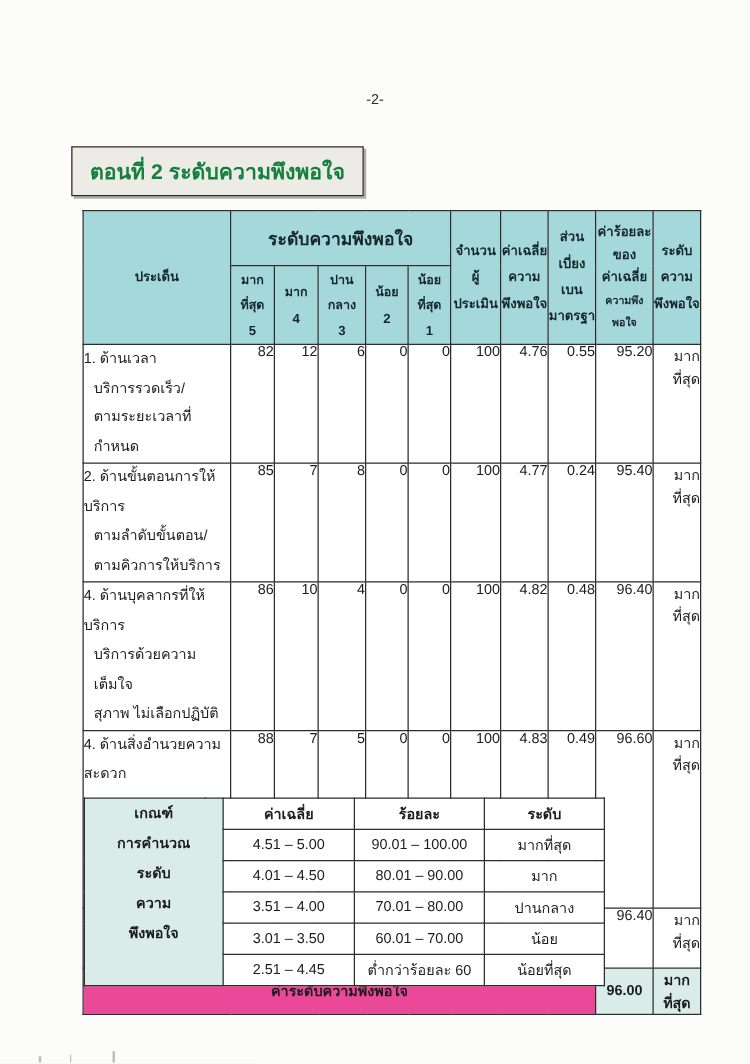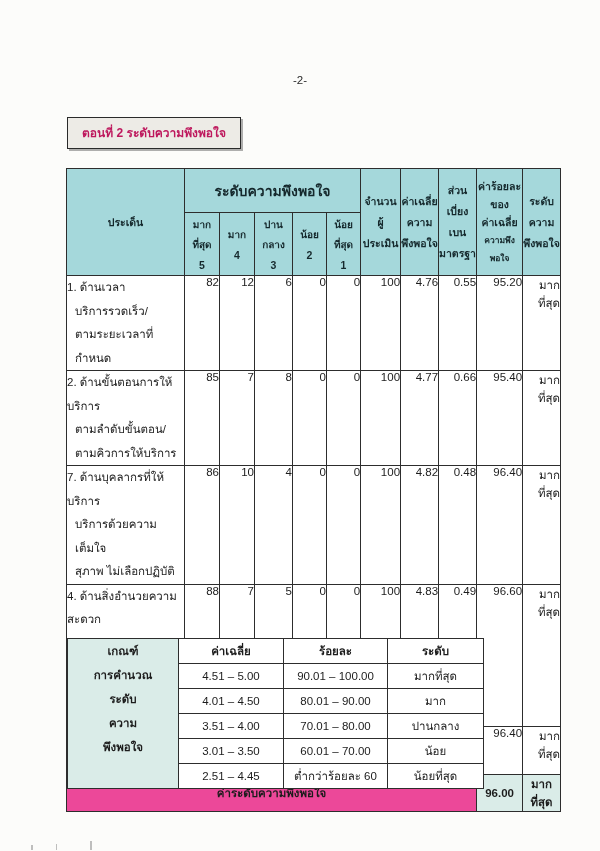--- a/index.html
+++ b/index.html
@@ -13,26 +13,26 @@
     position:relative;
     width:600px; height:851px;
     background:#fcfcfa;
     overflow:hidden;
   }
   .page-number {
     position:absolute; top:74px; left:0; width:600px;
     text-align:center; font-size:11.5px; color:#2a2a2a;
   }
   .title-box {
-    position:absolute; left:67px; top:117px;
+    position:absolute; left:57px; top:117px;
     background:#edebe6;
     border:1px solid #2a2a2a;
     box-shadow:2px 2px 0 rgba(110,110,110,.55);
     padding:5px 14px 6px 14px;
-    font-size:12px; font-weight:bold; color:#be185d;
+    font-size:17px; font-weight:bold; color:#15803d;
     white-space:nowrap;
   }
 
   
   table { border-collapse:collapse; table-layout:fixed; }
   .main-table {
     position:absolute; left:66px; top:168px; width:494px;
   }
   .main-table th, .main-table td {
     border:1px solid #2d2d2d; padding:0; overflow:hidden;
@@ -193,27 +193,27 @@
           <div class="cont">ตามลำดับขั้นตอน/</div>
           <div class="cont">ตามคิวการให้บริการ</div>
         </td>
         <td class="value">85</td>
         <td class="value">7</td>
         <td class="value">8</td>
         <td class="value">0</td>
         <td class="value">0</td>
         <td class="value">100</td>
         <td class="value">4.77</td>
-        <td class="value">0.66</td>
+        <td class="value">0.24</td>
         <td class="value">95.40</td>
         <td class="value">มากที่สุด</td>
       </tr>
       <tr style="height:72px">
         <td class="topic">
-          <div>7. ด้านบุคลากรที่ให้บริการ</div>
+          <div>4. ด้านบุคลากรที่ให้บริการ</div>
           <div class="cont">บริการด้วยความเต็มใจ</div>
           <div class="cont">สุภาพ ไม่เลือกปฏิบัติ</div>
         </td>
         <td class="value">86</td>
         <td class="value">10</td>
         <td class="value">4</td>
         <td class="value">0</td>
         <td class="value">0</td>
         <td class="value">100</td>
         <td class="value">4.82</td>

